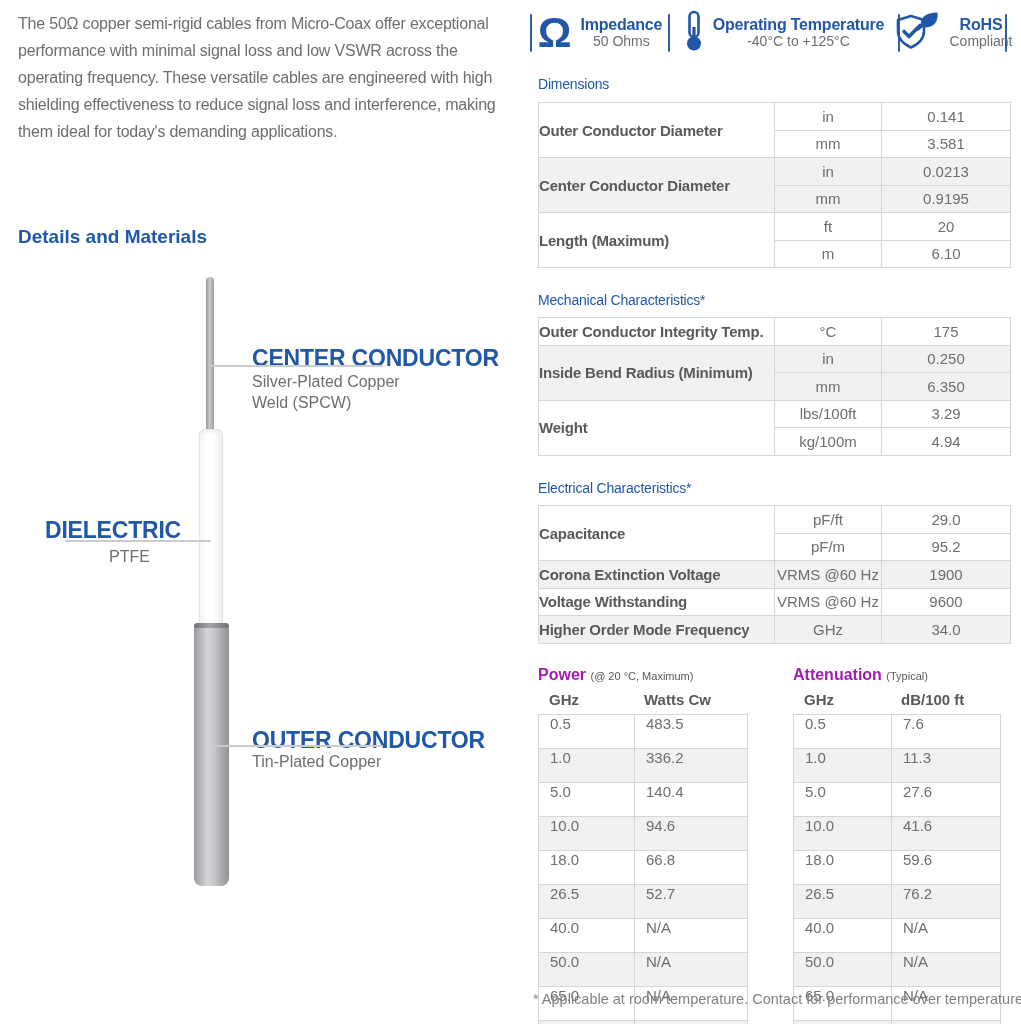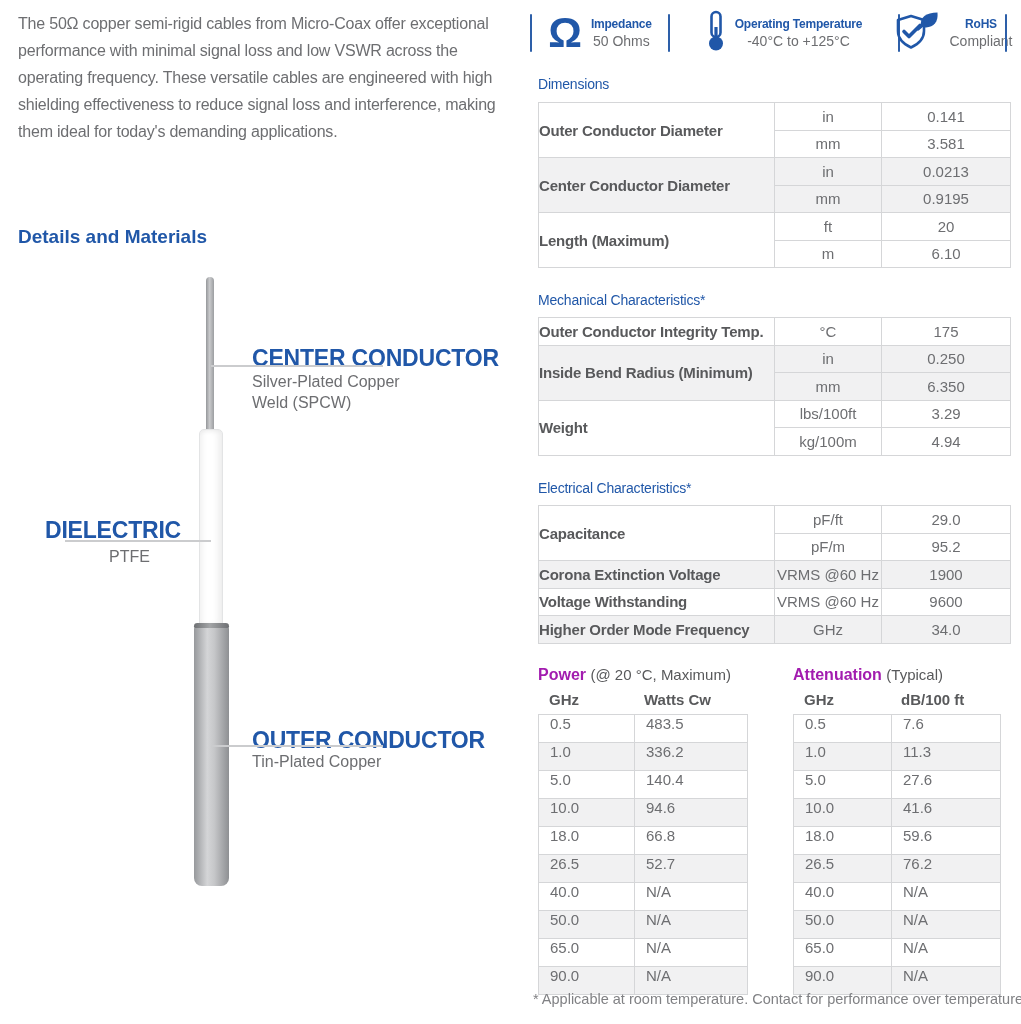--- a/index.html
+++ b/index.html
@@ -36,51 +36,51 @@
   .co-outer-label{left:252px;top:727px;}
   .co-outer-line{left:211px;top:745px;width:172px;}
   .co-outer-desc{left:252px;top:751px;width:172px;}
 
   
   .badges{left:530px;top:8px;width:480px;height:50px;display:flex;align-items:center;}
   .bdiv{width:2px;height:38px;background:#2d5fa9;border-radius:1px;flex:none;}
   .badge{display:flex;align-items:center;justify-content:center;gap:9px;flex:none;}
   .b1{width:136px;} .b2{width:228px;} .b3{width:105px;}
   .btxt{text-align:center;}
-  .bt{font-size:12px;font-weight:700;color:#2057a8;line-height:17px;letter-spacing:-0.2px;white-space:nowrap;}
+  .bt{font-size:16px;font-weight:700;color:#2057a8;line-height:17px;letter-spacing:-0.2px;white-space:nowrap;}
   .bv{font-size:14px;color:#6d6e71;line-height:17px;white-space:nowrap;}
   .omega{font-size:42px;font-weight:700;color:#2057a8;line-height:40px;}
 
   
   .sec-h{left:538px;font-size:14px;font-weight:400;color:#2057a8;letter-spacing:-0.2px;}
 
   
   table.spec{left:538px;border-collapse:collapse;width:469px;table-layout:fixed;}
   table.spec tr{height:27.5px;}
   table.spec td{border:1px solid #d5d6d8;padding:0;font-size:15px;background:#fff;}
   td.lbl{width:235px;padding-left:10px;font-weight:700;color:#58595b;text-align:left;letter-spacing:-0.2px;}
   td.unit{width:106px;text-align:center;color:#6d6e71;}
   td.val{width:128px;text-align:center;color:#6d6e71;}
   tr.alt td{background:#f1f1f2;}
 
   
   .mini-title{font-size:16px;white-space:nowrap;}
   .mini-title .t{color:#a21caf;font-weight:700;}
-  .mini-title .s{color:#58595b;font-weight:400;font-size:15px;}
+  .mini-title .s{color:#58595b;font-weight:400;font-size:11px;}
   .mini-head{display:flex;font-size:15px;font-weight:700;color:#58595b;}
   .power-wrap{left:538px;top:666px;width:212px;}
   .atten-wrap{left:793px;top:666px;width:215px;}
   .mini-head{margin-top:7px;height:20px;}
   .power-wrap .mini-head span:first-child{width:95px;padding-left:11px;box-sizing:border-box;}
   .atten-wrap .mini-head span:first-child{width:97px;padding-left:11px;box-sizing:border-box;}
   .mini-head span:last-child{padding-left:11px;}
   table.mini{border-collapse:collapse;margin-top:3px;}
   .power-wrap table.mini{width:210px;} .atten-wrap table.mini{width:208px;}
   table.mini tr{height:27px;}
-  table.mini td{border:1px solid #d5d6d8;font-size:15px;color:#6d6e71;padding:0 0 10px 11px;background:#fff;}
+  table.mini td{border:1px solid #d5d6d8;font-size:15px;color:#6d6e71;padding:0 0 16px 11px;background:#fff;}
   .power-wrap table.mini td:first-child{width:84px;}
   .atten-wrap table.mini td:first-child{width:86px;}
   table.mini tr:nth-child(even) td{background:#f1f1f2;}
 
   .footnote{left:533px;top:991px;font-size:14.5px;color:#808184;white-space:nowrap;}
 </style>
 </head>
 <body>
 
 <div class="abs intro">The 50Ω copper semi-rigid cables from Micro-Coax offer exceptional performance with minimal signal loss and low VSWR across the operating frequency. These versatile cables are engineered with high shielding effectiveness to reduce signal loss and interference, making them ideal for today's demanding applications.</div>

